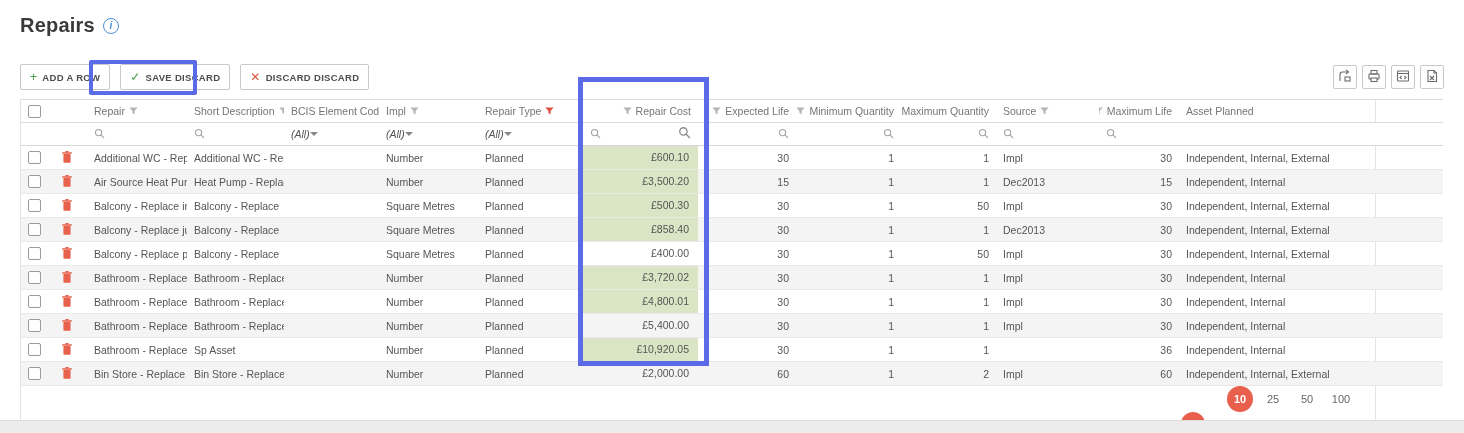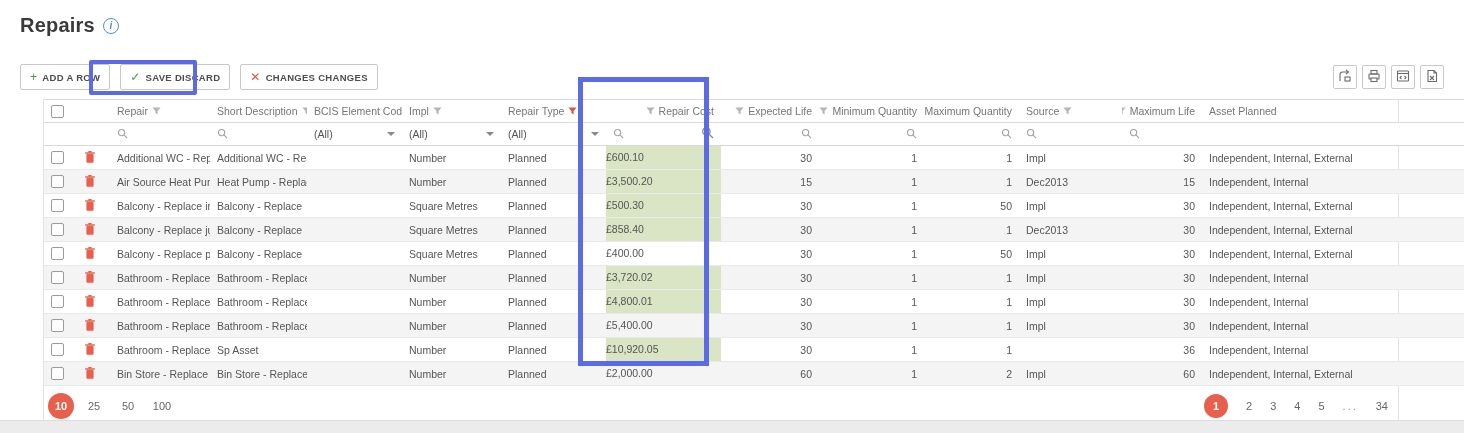--- a/index.html
+++ b/index.html
@@ -20,45 +20,45 @@
     color:#4d4d4d; cursor:pointer; margin-right:10px; }
   .tb-glyph { font-size:12px; font-weight:400; line-height:1; }
   .glyph-green { color:#43a047; }
   .glyph-red { color:#e0523f; }
   .tb-right { margin-left:auto; display:flex; gap:5px; }
   .tb-icon-btn { width:24px; height:24px; border:1px solid #c9c9c9; border-radius:2px; background:#fff;
     display:flex; align-items:center; justify-content:center; cursor:pointer; }
 
   
   .grid-wrap { position:absolute; top:99px; left:20px; width:1356px; background:#fff;
-    border-left:1px solid #e3e3e3; border-right:1px solid #e3e3e3; border-bottom:1px solid #dcdcdc;margin-left:23px; }
+    border-left:1px solid #e3e3e3; border-right:1px solid #e3e3e3; border-bottom:1px solid #dcdcdc; }
   table { border-collapse:collapse; table-layout:fixed; width:1422px; }
   thead tr.hdr th { height:23px; border-top:1px solid #dcdcdc; border-bottom:1px solid #dcdcdc;
     font-size:10.5px; font-weight:400; color:#767676; white-space:nowrap; overflow:hidden; padding:0 7px; }
   thead tr.flt td { height:23px; border-bottom:1px solid #d8d8d8; padding:0 7px; background:#fff; }
   tbody td { height:23px; border-bottom:1px solid #e9e9e9; font-size:10.5px; color:#555;
     white-space:nowrap; overflow:hidden; padding:0 7px; }
   tbody tr:nth-child(even) td { background:#f4f4f4; }
   .al { text-align:left; } .ar { text-align:right; }
   .hcell { display:flex; align-items:center; gap:4px; }
   .hcell.ar { justify-content:flex-end; }
   .funnel { display:inline-flex; align-items:center; cursor:pointer; }
   .fcell { display:flex; align-items:center; }
   .fcell.ar { justify-content:flex-end; }
   .fcell.spread { justify-content:space-between; }
-  .sel-val { font-size:10.5px; color:#555; display:flex; align-items:center; justify-content:space-between; width:100%; cursor:pointer; }
+  .sel-val { font-size:10.5px; color:#555; display:flex; align-items:center; width:100%; cursor:pointer;font-style:italic; }
   .caret { width:0; height:0; border-left:4px solid transparent; border-right:4px solid transparent; border-top:4px solid #888; }
   .checkbox { width:13px; height:13px; border:1.5px solid #9b9b9b; border-radius:2px; background:#fff; cursor:pointer; }
   td.costcell { padding:0; }
-  .cost-inner { height:23px; line-height:23px; text-align:left; padding-right:22px; color:#555; }
+  .cost-inner { height:23px; line-height:23px; text-align:right; padding-right:9px; color:#555; }
   .cost-edited { background:#d9e5c4; }
   tbody tr:nth-child(even) .cost-edited { background:#d9e5c4; }
 
   
-  .grid-footer { height:40px; display:flex; align-items:center; justify-content:space-between; padding:0 10px 0 4px; background:#fff; }
+  .grid-footer { height:40px; display:flex; align-items:flex-end; justify-content:space-between; padding:0 10px 0 4px; background:#fff;flex-direction:column; }
   .psizes, .pages { display:flex; align-items:center; }
   .psize { font-size:11px; color:#666; margin-right:14px; cursor:pointer; min-width:20px; text-align:center; }
   .psize.sel { width:26px; height:26px; border-radius:50%; background:#e8604c; color:#fff; font-weight:700;
     display:flex; align-items:center; justify-content:center; margin-right:10px; }
   .pagenum { font-size:11px; color:#666; margin-left:18px; cursor:pointer; }
   .pagenum.cur { width:24px; height:24px; border-radius:50%; background:#e8604c; color:#fff; font-weight:700;
     display:flex; align-items:center; justify-content:center; margin-left:0; }
   .ellip { font-size:11px; color:#999; margin-left:18px; letter-spacing:2px; }
 
   
@@ -82,21 +82,21 @@
     <button class="tb-btn">
       <span class="tb-glyph glyph-green">+</span>
       <span>ADD A ROW</span>
     </button>
     <button class="tb-btn">
       <span class="tb-glyph glyph-green">✓</span>
       <span>SAVE DISCARD</span>
     </button>
     <button class="tb-btn">
       <span class="tb-glyph glyph-red">✕</span>
-      <span>CHANGES CHANGES</span>
+      <span>DISCARD DISCARD</span>
     </button>
     <div class="tb-right" id="tb-right">
         <button class="tb-icon-btn">
           <span><svg width="14" height="14" viewBox="0 0 14 14" fill="none" stroke="#6b6b6b" stroke-width="1.1">
               <path d="M2 12V5.5C2 4 3 3 4.5 3H10"></path>
               <path d="M8 1l2.5 2L8 5"></path>
               <rect x="7" y="8" width="5" height="4"></rect>
             </svg></span>
         </button>
         <button class="tb-icon-btn">

